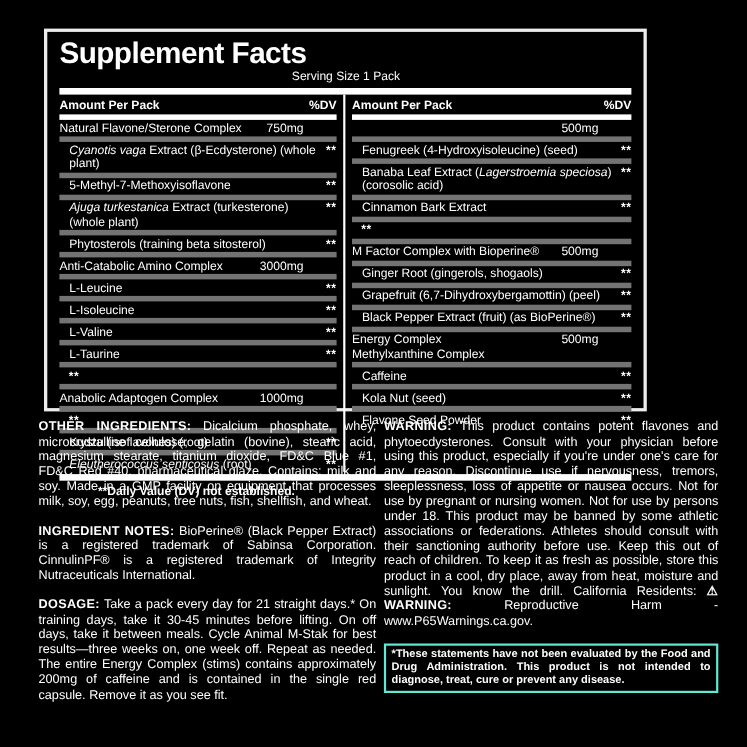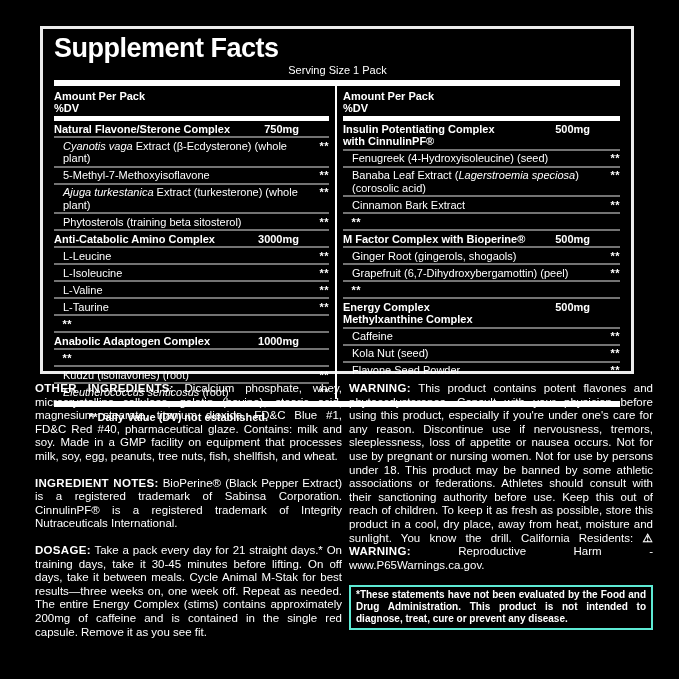--- a/index.html
+++ b/index.html
@@ -1,35 +1,35 @@
 <!DOCTYPE html>
 <html><head>
 <meta charset="utf-8">
 <style>
   html,body{margin:0;padding:0;background:#000;}
   body{width:679px;height:679px;font-family:"Liberation Sans",sans-serif;color:#fff;-webkit-font-smoothing:antialiased;}
   .page{position:relative;width:679px;height:679px;background:#000;overflow:hidden;}
 
   
-  .panel{position:absolute;left:40px;top:26px;width:594px;height:348px;border:3px solid #ececec;background:#000;box-sizing:border-box;padding:4px 11px 0 11px;}
+  .panel{position:absolute;left:40px;top:26px;width:548px;height:348px;border:3px solid #ececec;background:#000;box-sizing:border-box;padding:4px 11px 0 11px;}
   .title{font-weight:bold;font-size:27px;line-height:30px;letter-spacing:-0.5px;}
   .serving{font-size:11px;line-height:13px;margin:1px 0 3px 1px;text-align:center;}
   .bar{height:6px;background:#fff;}
   .bar.small{height:5px;margin-top:2px;}
   .cols{display:flex;align-items:stretch;}
   .col{width:50%;box-sizing:border-box;}
   .col.left{padding-right:6px;border-right:2px solid #fff;}
   .col.right{padding-left:6px;}
-  .colhead{display:flex;justify-content:space-between;font-weight:bold;font-size:11px;line-height:12px;margin-top:4px;flex-direction:column;}
+  .colhead{display:flex;justify-content:space-between;font-weight:bold;font-size:11px;line-height:12px;margin-top:4px;}
   .rows .row{display:flex;align-items:flex-start;font-size:11px;line-height:12.5px;padding:1.5px 0 1px 0;min-height:12px;}
-  .rows .row + .row{border-top:2px solid #737373;}
+  .rows .row + .row{border-top:5px solid #737373;}
   .row .name{flex:1;}
   .row.ing .name{padding-left:9px;}
   .row .dv{width:18px;text-align:right;font-weight:bold;letter-spacing:0.5px;}
-  .row.complex{font-weight:bold;}
+  .row.complex{font-weight:normal;}
   .row.complex .amt{margin-left:auto;padding-right:30px;white-space:nowrap;}
   .footbar{height:6px;background:#fff;margin-top:2px;}
   .footnote{font-size:11px;font-weight:bold;margin-top:4px;margin-left:35px;}
 
   
   .lower{position:absolute;left:35px;top:382px;width:618px;display:flex;}
   .lcol{width:307px;margin-right:7px;}
   .rcol{width:304px;}
   .para{margin:0 0 13px 0;font-size:11.5px;line-height:13.6px;text-align:justify;}
   .para .lbl{font-weight:bold;letter-spacing:0.3px;}
@@ -114,21 +114,20 @@
           </div>
       </div>
       <div class="col right">
         <div class="colhead">
           <span>Amount Per Pack</span>
           <span>%DV</span>
         </div>
         <div class="bar small"></div>
         <div class="rows" id="rows-right">
             <div class="row complex">
-              <span class="name">Insulin Potentiating Complex<br>with CinnulinPF®</span>
               <span class="amt">500mg</span>
             </div>
             <div class="row ing">
               <span class="name">Fenugreek (4-Hydroxyisoleucine) (seed)</span>
               <span class="dv">**</span>
             </div>
             <div class="row ing">
               <span class="name">Banaba Leaf Extract (<i>Lagerstroemia speciosa</i>) (corosolic acid)</span>
               <span class="dv">**</span>
             </div>
@@ -145,20 +144,21 @@
             </div>
             <div class="row ing">
               <span class="name">Ginger Root (gingerols, shogaols)</span>
               <span class="dv">**</span>
             </div>
             <div class="row ing">
               <span class="name">Grapefruit (6,7-Dihydroxybergamottin) (peel)</span>
               <span class="dv">**</span>
             </div>
             <div class="row ing">
+              <span class="name">Black Pepper Extract (fruit) (as BioPerine®)</span>
               <span class="dv">**</span>
             </div>
             <div class="row complex">
               <span class="name">Energy Complex<br>Methylxanthine Complex</span>
               <span class="amt">500mg</span>
             </div>
             <div class="row ing">
               <span class="name">Caffeine</span>
               <span class="dv">**</span>
             </div>

